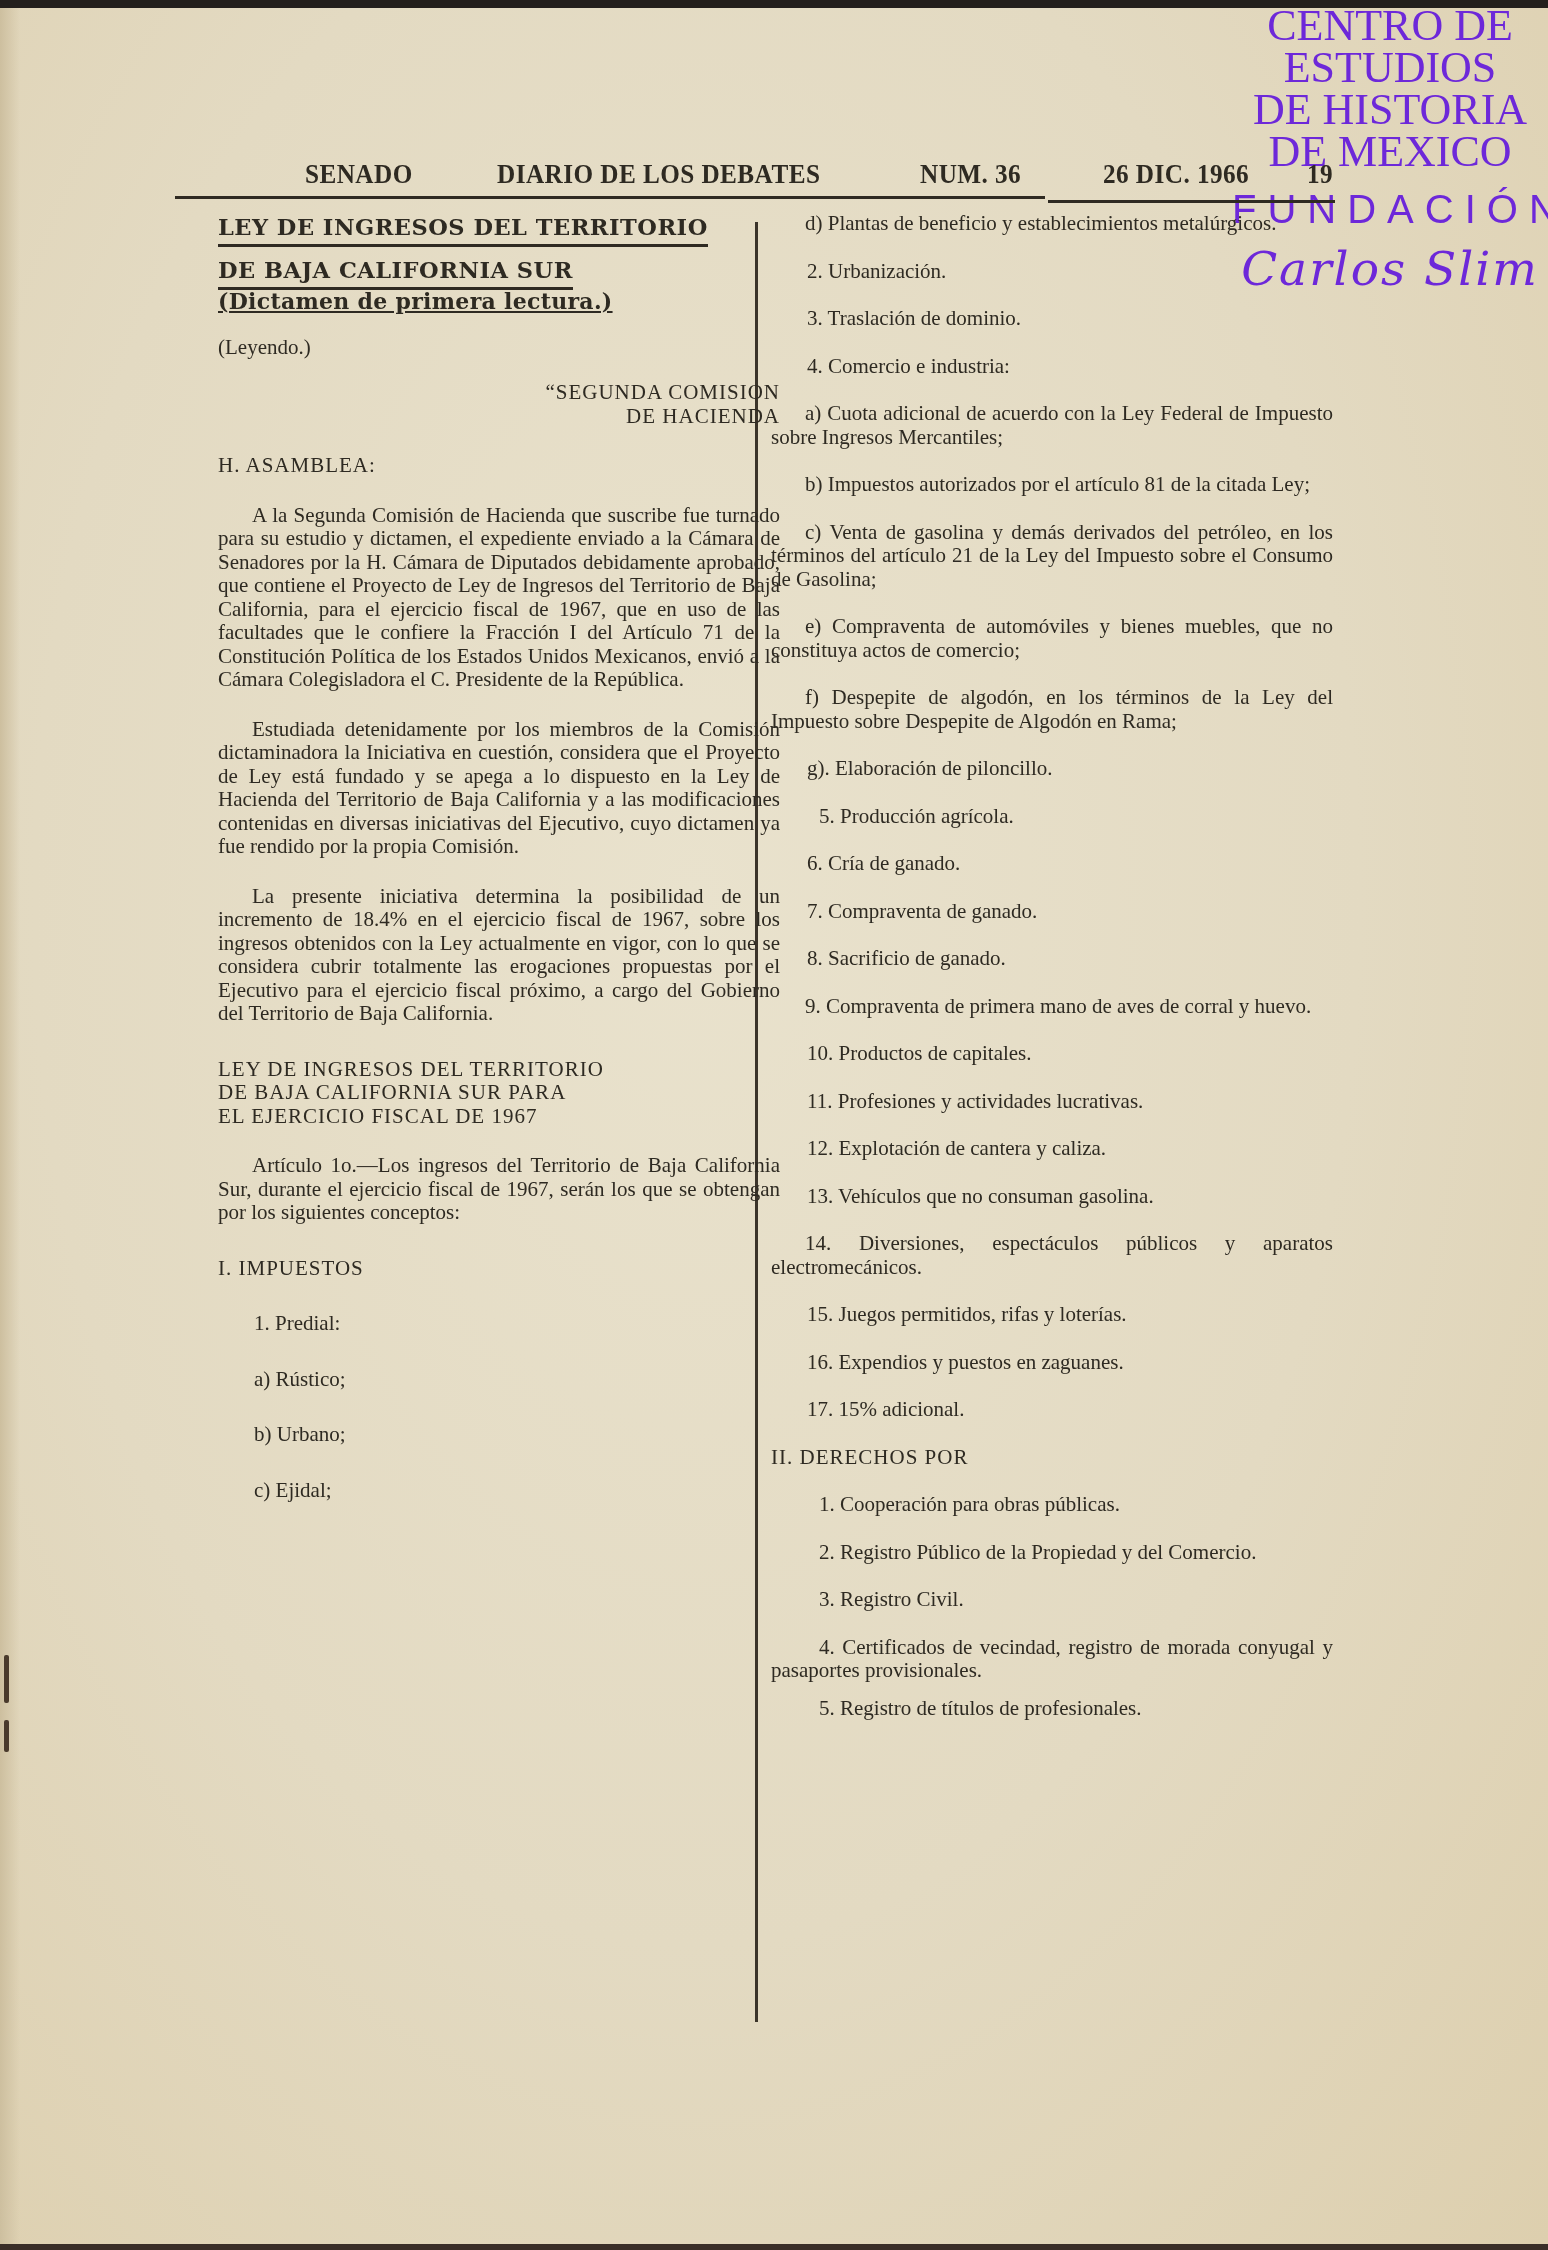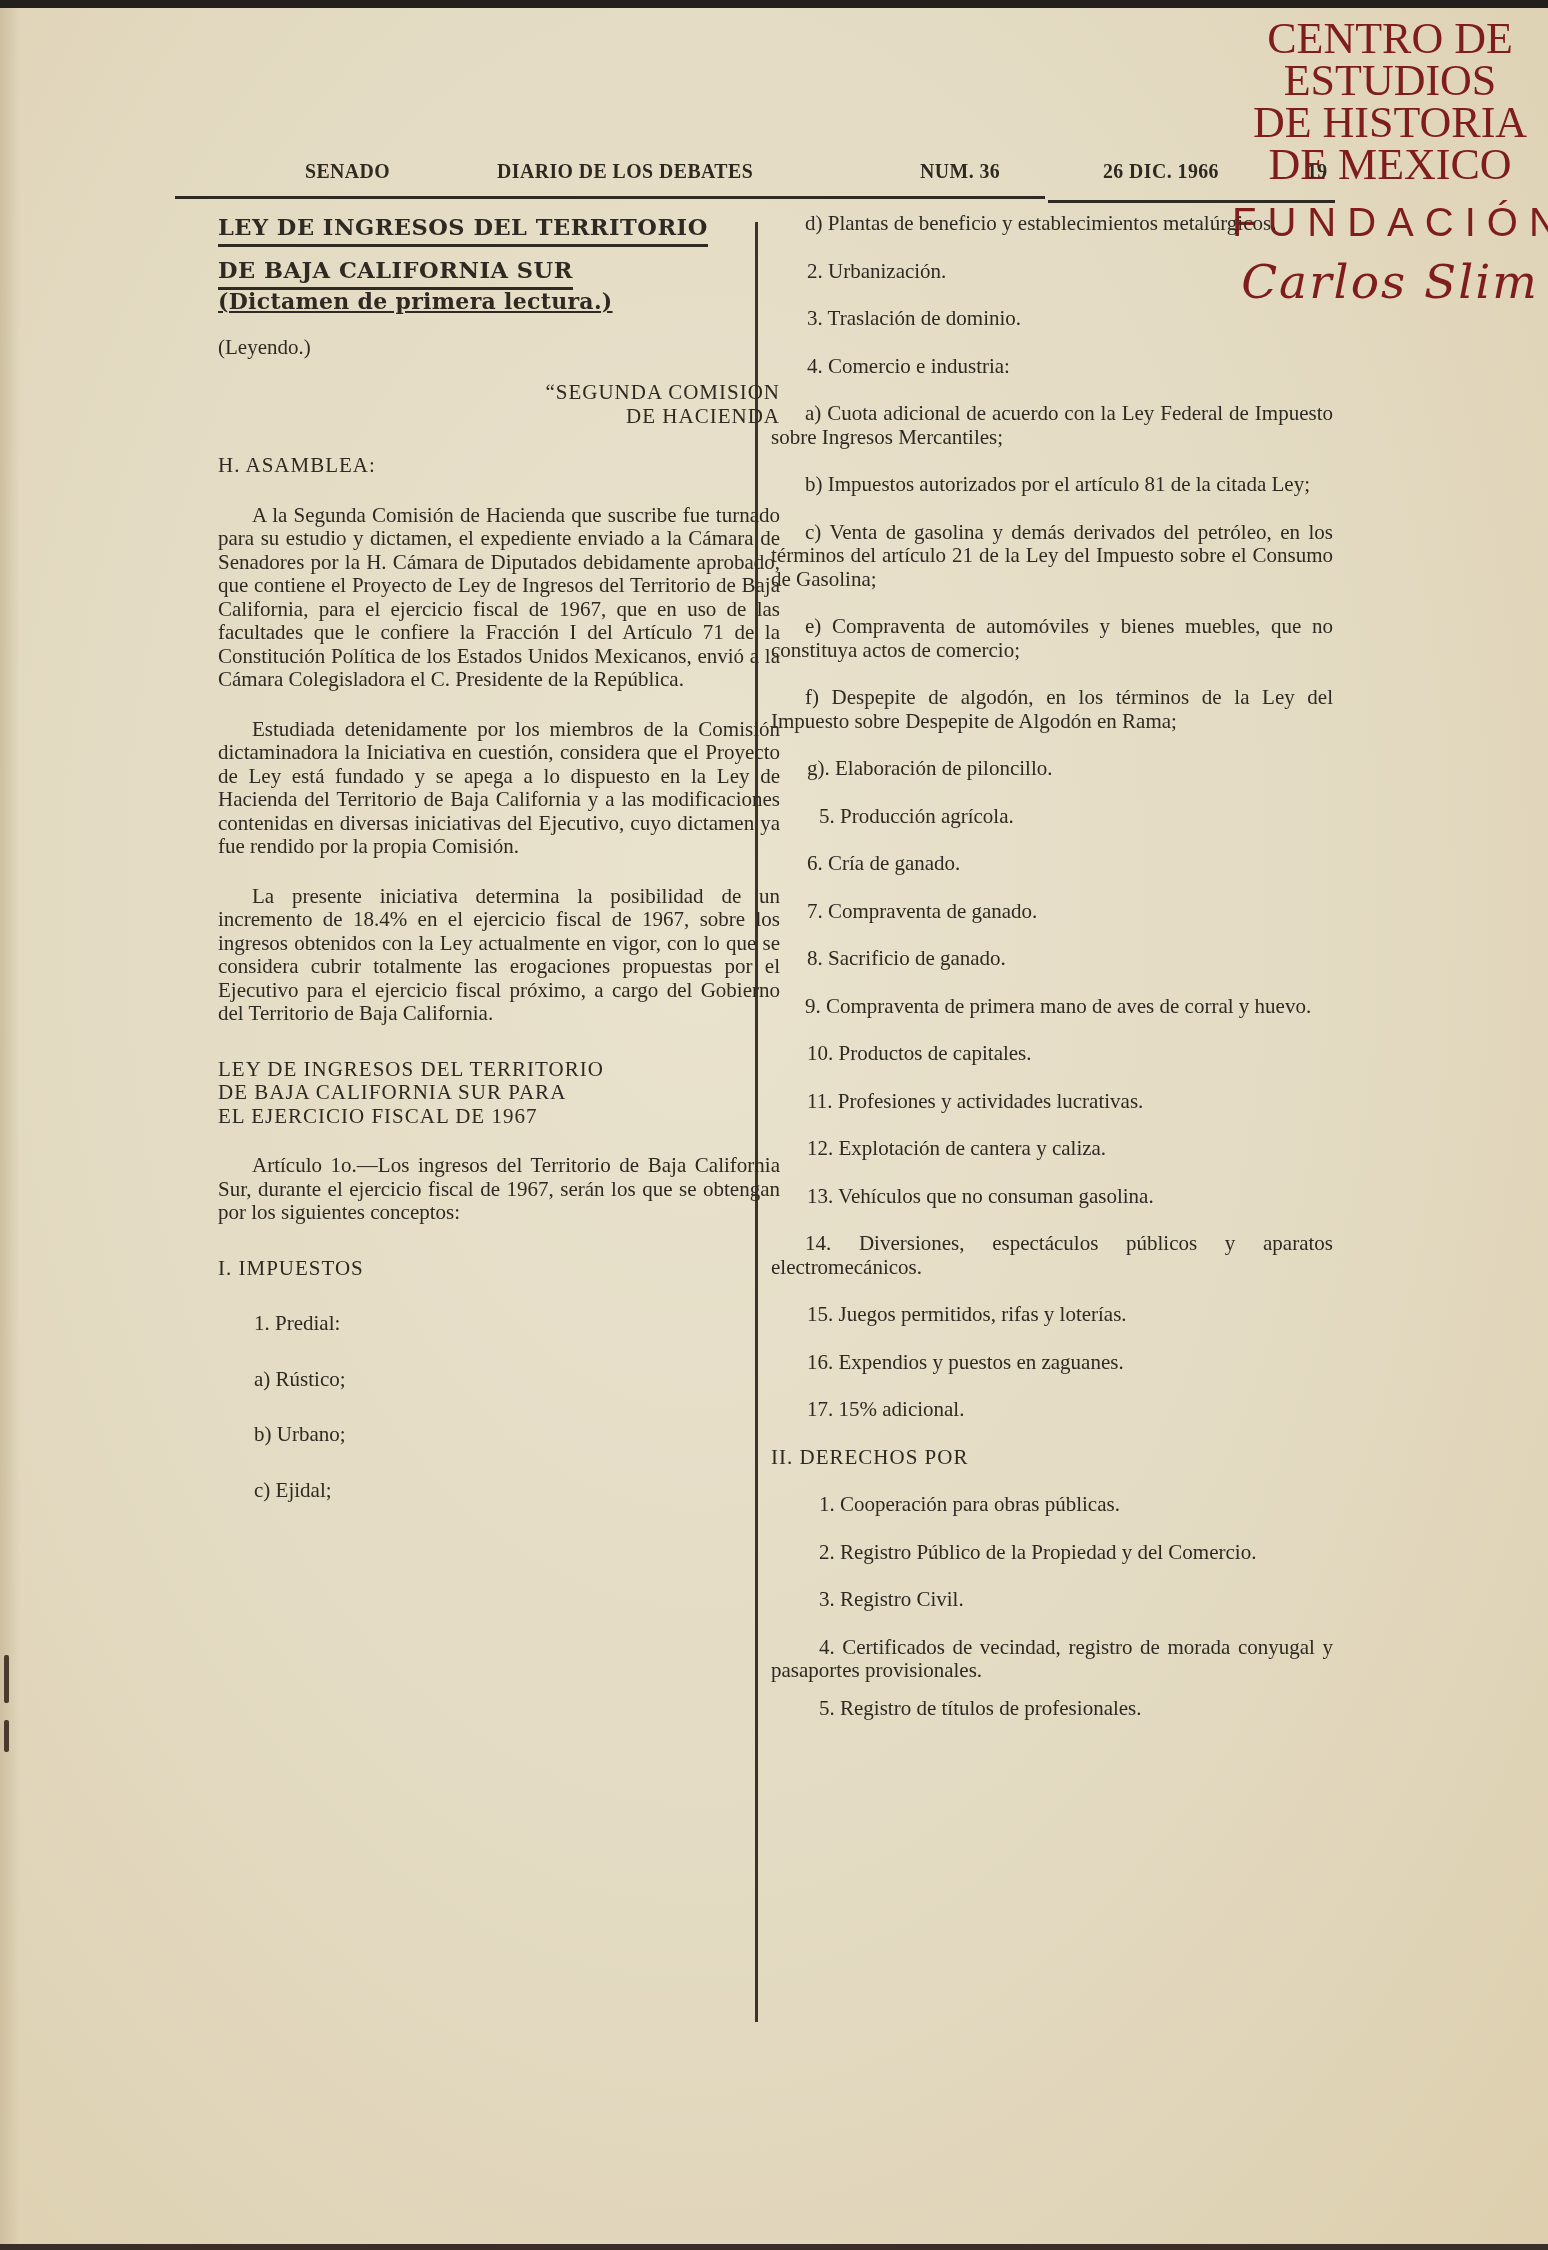--- a/index.html
+++ b/index.html
@@ -15,27 +15,27 @@
       position: absolute; left: 0; top: 8px; width: 1548px; height: 2236px;
       background: radial-gradient(ellipse at 45% 40%, #e9e2cd 0%, #e3dac2 55%, #ddcfae 100%);
     }
     .left-shadow {
       position: absolute; left: 0; top: 8px; width: 20px; height: 2236px;
       background: linear-gradient(to right, #cdbf9f, rgba(226,216,192,0));
     }
     .margin-mark { position: absolute; left: 4px; width: 5px; background: #4a3a2c; border-radius: 2px; }
 
     
-    .watermark { position: absolute; left: 1232px; top: 18px; width: 316px; height: 390px; color: #7f1d1d; text-align: center; }
+    .watermark { position: absolute; left: 1232px; top: 5px; width: 316px; height: 390px; color: #6d28d9; text-align: center; }
     .wm-line { display: block; font-family: "Liberation Serif", serif; font-size: 44px; line-height: 42px; letter-spacing: 0px; }
     .wm-fund { display: block; font-family: "Liberation Sans", sans-serif; font-size: 40px; letter-spacing: 11px; margin-top: 10px; line-height: 52px; }
     .wm-sig { display: block; font-family: "DejaVu Serif", serif; font-style: italic; font-size: 47px; margin-top: 6px; letter-spacing: 2px; }
 
     
-    .header { position: absolute; left: 175px; top: 158px; width: 1160px; height: 40px; font-weight: bold; font-size: 22px; letter-spacing: 0.5px; }
+    .header { position: absolute; left: 175px; top: 158px; width: 1160px; height: 40px; font-weight: bold; font-size: 28px; letter-spacing: 0.5px; }
     .header span { position: absolute; top: 0; white-space: nowrap; transform: scaleX(0.9); transform-origin: left; }
     .header-rule1 { position: absolute; left: 175px; top: 196px; width: 870px; height: 3px; background: #2f2a22; }
     .header-rule2 { position: absolute; left: 1048px; top: 200px; width: 287px; height: 3px; background: #2f2a22; }
 
     .col-divider { position: absolute; left: 755px; top: 222px; width: 3px; height: 1800px; background: #3b342a; }
 
     .col { position: absolute; top: 212px; font-size: 21px; line-height: 23.5px; }
     .col-left { left: 174px; width: 562px; margin-left: 44px; }
     .col-right { left: 771px; width: 562px; }
     .col p { margin: 0; text-align: justify; }

